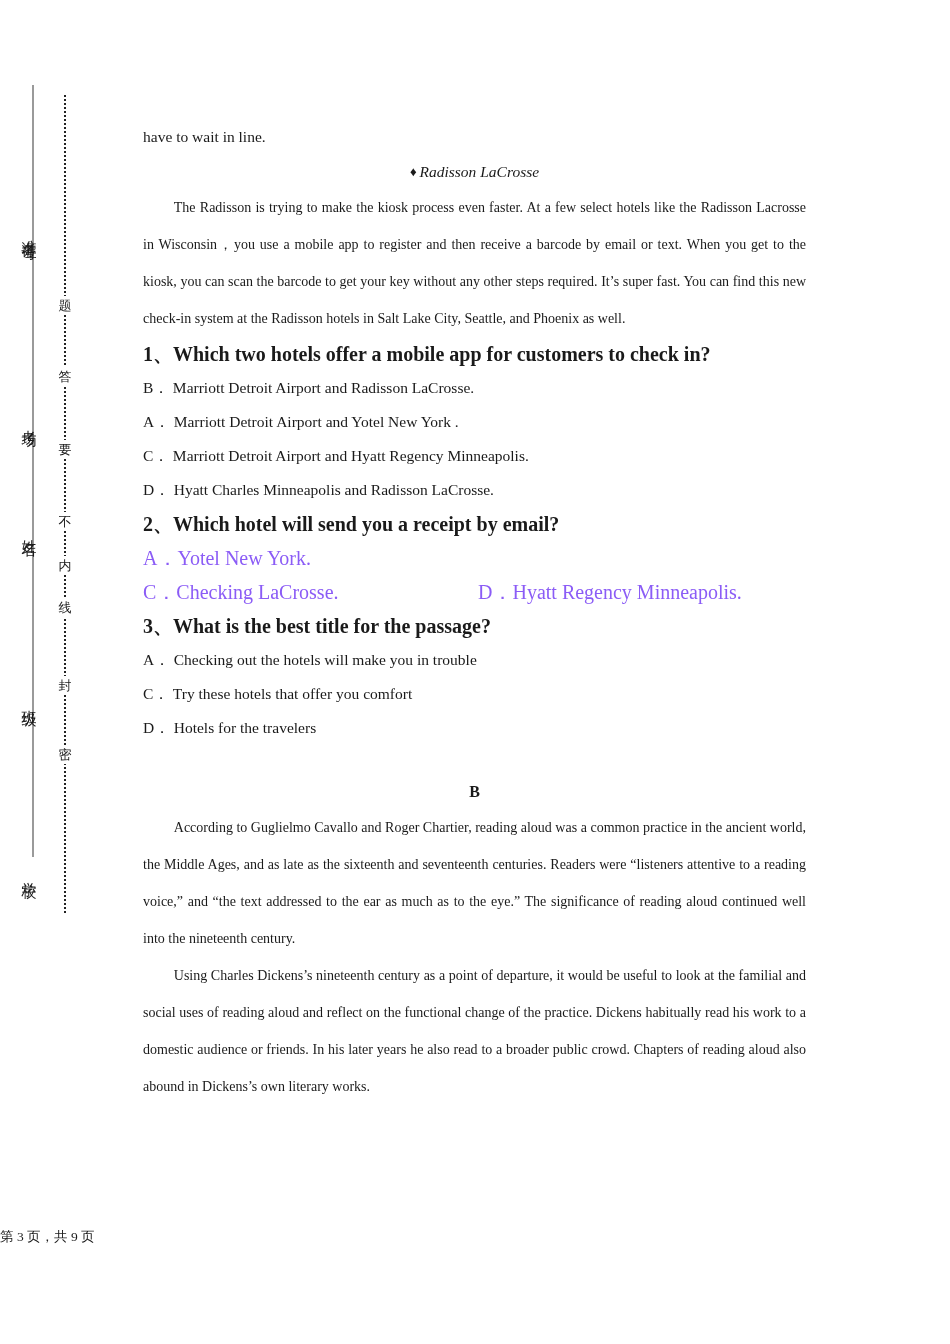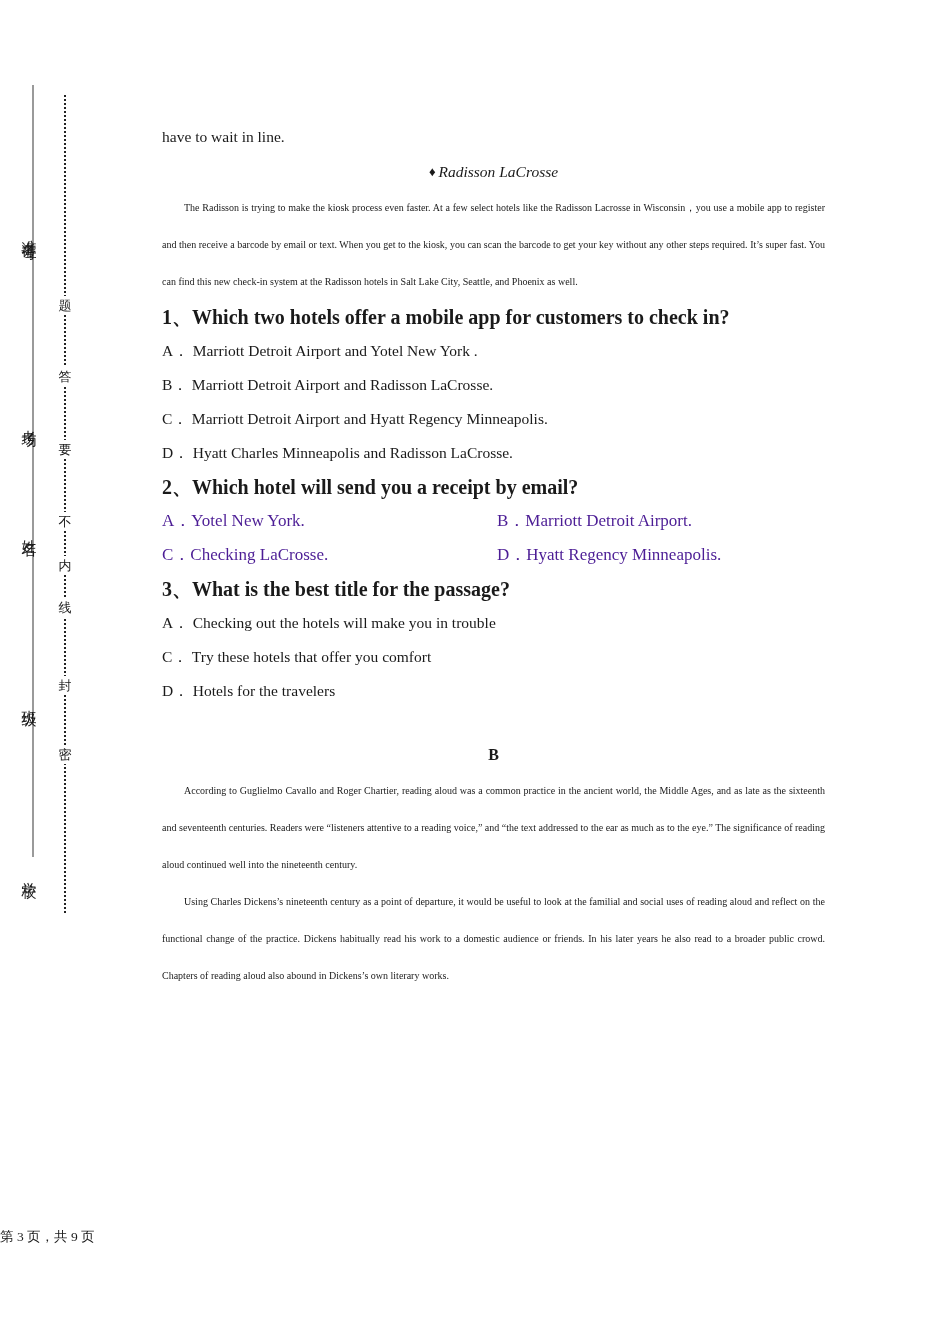--- a/index.html
+++ b/index.html
@@ -72,25 +72,24 @@
     width: 14px;
   }
 
   
   #page-body {
     position: absolute;
     left: 143px;
     top: 0;
     width: 663px;
     height: 1156px;
-    margin-left: 19px;
   }
 
   .para {
-    font-size: 10px;
+    font-size: 14px;
     line-height: 37px;
     text-align: justify;
     text-justify: inter-word;
     margin: 0;
     color: #1a1a1a;
   }
   .para.indent { text-indent: 2.2em; }
 
   .line-single {
     font-size: 15.5px;
@@ -128,22 +127,22 @@
     margin: 0;
     color: #1a1a1a;
   }
   .option .opt-letter { margin-right: 4px; }
 
   .option-row {
     display: flex;
     line-height: 34px;
   }
   .option-row .option-cell {
-    font-size: 17px;
-    color: #4c1d95;
+    font-size: 20px;
+    color: #8b5cf6;
   }
   .option-row .option-cell.col-a { width: 335px; flex: 0 0 335px; }
   .option-row .option-cell.col-b { flex: 1 1 auto; }
 
   .section-letter {
     font-size: 16px;
     font-weight: bold;
     text-align: center;
     line-height: 34px;
     margin: 0;
@@ -191,30 +190,29 @@
   <div style="height:118px"></div>
 
   <p class="line-single">have to wait in line.</p>
 
   <p class="sub-heading"><span class="bullet">♦</span><span>Radisson LaCrosse</span></p>
 
   <p class="para indent">The Radisson is trying to make the kiosk process even faster. At a few select hotels like the Radisson Lacrosse in Wisconsin，you use a mobile app to register and then receive a barcode by email or text. When you get to the kiosk, you can scan the barcode to get your key without any other steps required. It’s super fast. You can find this new check-in system at the Radisson hotels in Salt Lake City, Seattle, and Phoenix as well.</p>
 
   <p class="question"><span>1、</span><span>Which two hotels offer a mobile app for customers to check in?</span></p>
 
+  <p class="option"><span class="opt-letter">B．</span><span>Marriott Detroit Airport and Radisson LaCrosse.</span></p>
   <p class="option"><span class="opt-letter">A．</span><span>Marriott Detroit Airport and Yotel New York .</span></p>
-  <p class="option"><span class="opt-letter">B．</span><span>Marriott Detroit Airport and Radisson LaCrosse.</span></p>
   <p class="option"><span class="opt-letter">C．</span><span>Marriott Detroit Airport and Hyatt Regency Minneapolis.</span></p>
   <p class="option"><span class="opt-letter">D．</span><span>Hyatt Charles Minneapolis and Radisson LaCrosse.</span></p>
 
   <p class="question"><span>2、</span><span>Which hotel will send you a receipt by email?</span></p>
 
   <div class="option-row">
     <div class="option-cell col-a"><span class="opt-letter">A．</span><span>Yotel New York.</span></div>
-    <div class="option-cell col-b"><span class="opt-letter">B．</span><span>Marriott Detroit Airport.</span></div>
   </div>
   <div class="option-row">
     <div class="option-cell col-a"><span class="opt-letter">C．</span><span>Checking LaCrosse.</span></div>
     <div class="option-cell col-b"><span class="opt-letter">D．</span><span>Hyatt Regency Minneapolis.</span></div>
   </div>
 
   <p class="question"><span>3、</span><span>What is the best title for the passage?</span></p>
 
   <p class="option"><span class="opt-letter">A．</span><span>Checking out the hotels will make you in trouble</span></p>
   <p class="option"><span class="opt-letter">C．</span><span>Try these hotels that offer you comfort</span></p>

